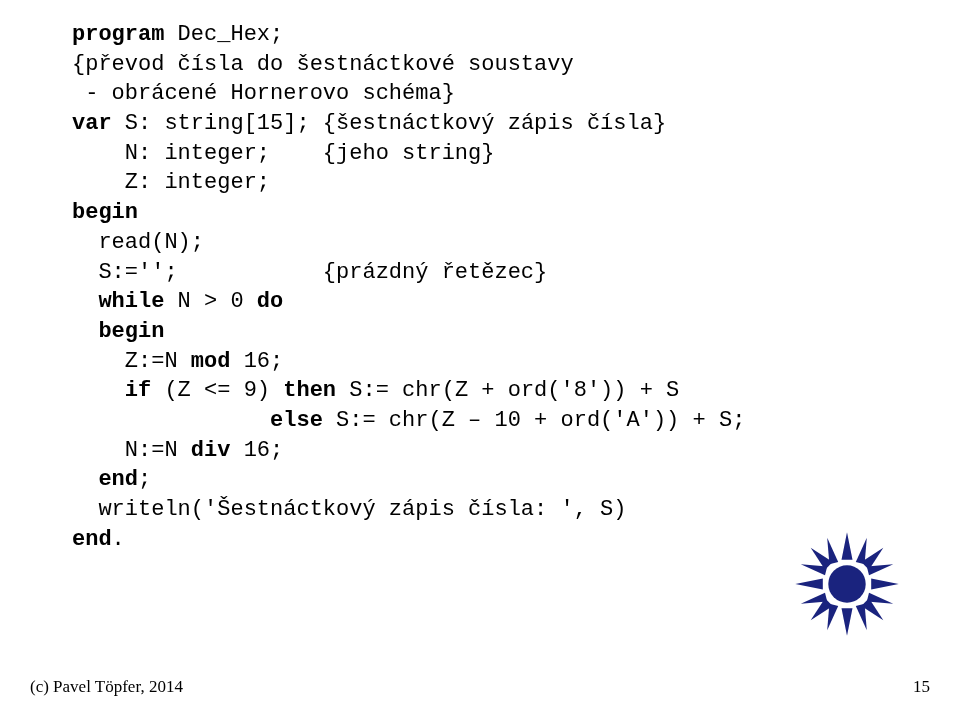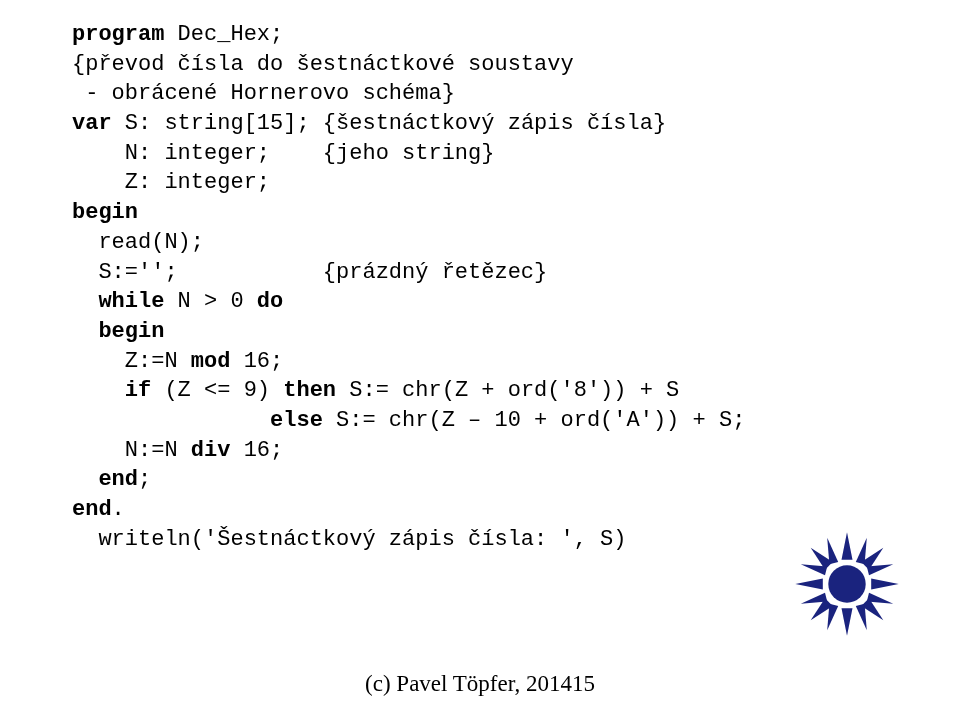--- a/index.html
+++ b/index.html
@@ -24,23 +24,23 @@
   }
   .bold {
     font-weight: bold;
   }
   .footer {
     position: absolute;
     bottom: 14px;
     left: 30px;
     right: 30px;
     display: flex;
-    justify-content: center;
+    justify-content: space-between;
     font-family: "Times New Roman", Times, serif;
-    font-size: 23px;
+    font-size: 17px;
   }
   .sun {
     position: absolute;
     right: 58px;
     bottom: 72px;
     width: 110px;
     height: 110px;
   }
 </style>
 </head>
@@ -56,22 +56,22 @@
   <div class="code-line bold">begin</div>
   <div class="code-line">  read(N);</div>
   <div class="code-line">  S:='';           {prázdný řetězec}</div>
   <div class="code-line"><span>  </span><span class="bold">while</span><span> N &gt; 0 </span><span class="bold">do</span></div>
   <div class="code-line"><span>  </span><span class="bold">begin</span></div>
   <div class="code-line"><span>    Z:=N </span><span class="bold">mod</span><span> 16;</span></div>
   <div class="code-line"><span>    </span><span class="bold">if</span><span> (Z &lt;= 9) </span><span class="bold">then</span><span> S:= chr(Z + ord('8')) + S</span></div>
   <div class="code-line"><span>               </span><span class="bold">else</span><span> S:= chr(Z – 10 + ord('A')) + S;</span></div>
   <div class="code-line"><span>    N:=N </span><span class="bold">div</span><span> 16;</span></div>
   <div class="code-line"><span>  </span><span class="bold">end</span><span>;</span></div>
+  <div class="code-line">  writeln('Šestnáctkový zápis čísla: ', S)</div>
   <div class="code-line"><span class="bold">end</span><span>.</span></div>
-  <div class="code-line">  writeln('Šestnáctkový zápis čísla: ', S)</div>
 </div>
 
 <svg class="sun" viewBox="0 0 100 100">
   <g fill="#1a237e">
     <circle cx="50" cy="50" r="17"></circle>
     <g>
       <polygon points="50,3 55,28 45,28"></polygon>
       <polygon points="50,97 55,72 45,72"></polygon>
       <polygon points="3,50 28,55 28,45"></polygon>
       <polygon points="97,50 72,55 72,45"></polygon>

